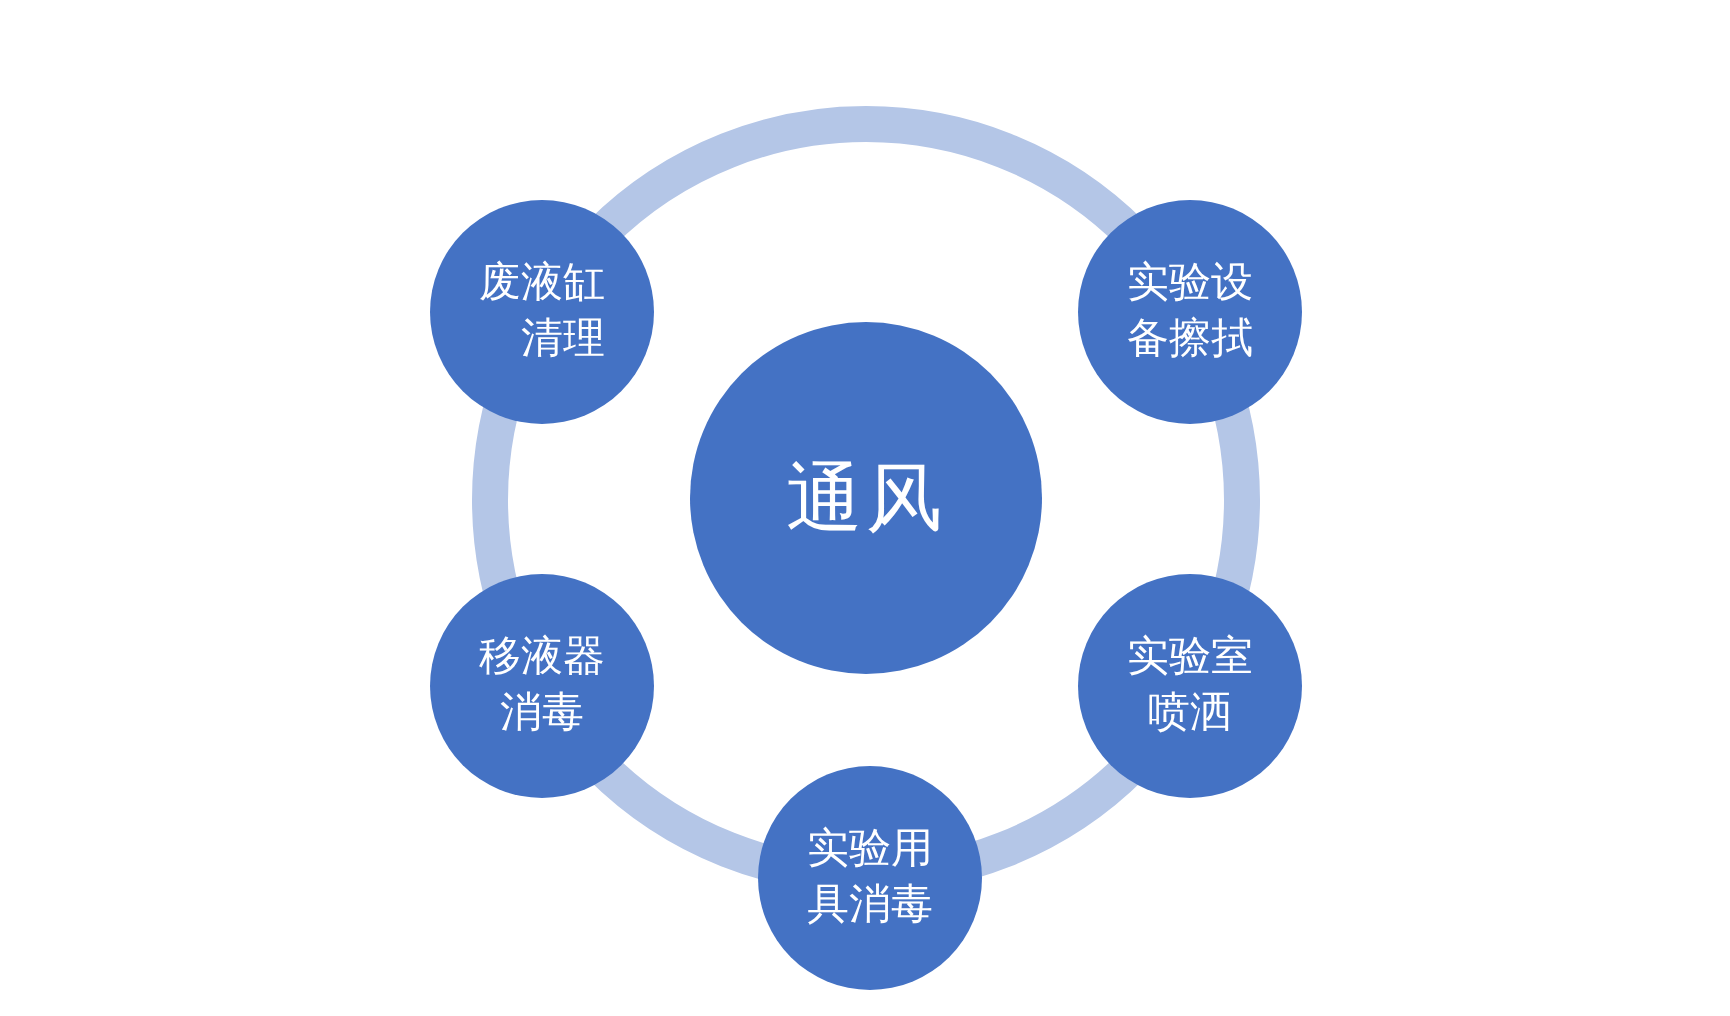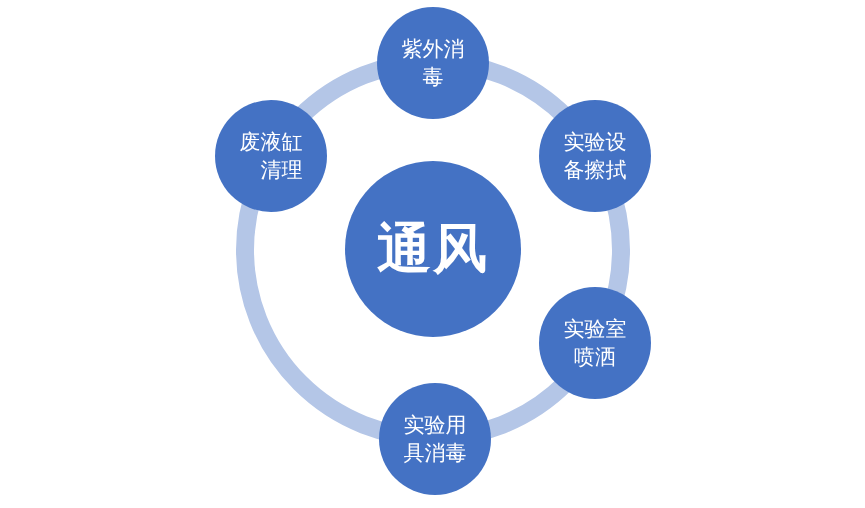--- a/index.html
+++ b/index.html
@@ -33,23 +33,22 @@
     display: flex;
     align-items: center;
     justify-content: center;
     text-align: center;
   }
   .center-circle {
     left: 345px;
     top: 161px;
     width: 176px;
     height: 176px;
-    font-size: 54px;
+    font-size: 38px;
     letter-spacing: 2px;
-    font-weight: bold;
   }
   .node {
     width: 112px;
     height: 112px;
     font-size: 21px;
     line-height: 1.35;
   }
   .node .label,
   .center-circle .label {
     white-space: pre-line;
@@ -65,39 +64,39 @@
 <body>
 
 <div class="canvas">
 
   <div class="ring"></div>
 
   <div class="circle center-circle">
     <span class="label">通风</span>
   </div>
 
-  <div class="circle node node-0">
-    <span class="label">紫外消
-毒</span>
-  </div>
 
   <div class="circle node node-1">
     <span class="label">实验设
 备擦拭</span>
   </div>
 
   <div class="circle node node-3">
     <span class="label">实验用
 具消毒</span>
   </div>
 
   <div class="circle node node-2">
     <span class="label">实验室
 喷洒</span>
   </div>
 
+  <div class="circle node node-4">
+    <span class="label">移液器
+消毒</span>
+  </div>
 
   <div class="circle node node-5">
     <span class="label">废液缸
 清理</span>
   </div>
 
 </div>
 
 </body></html>

